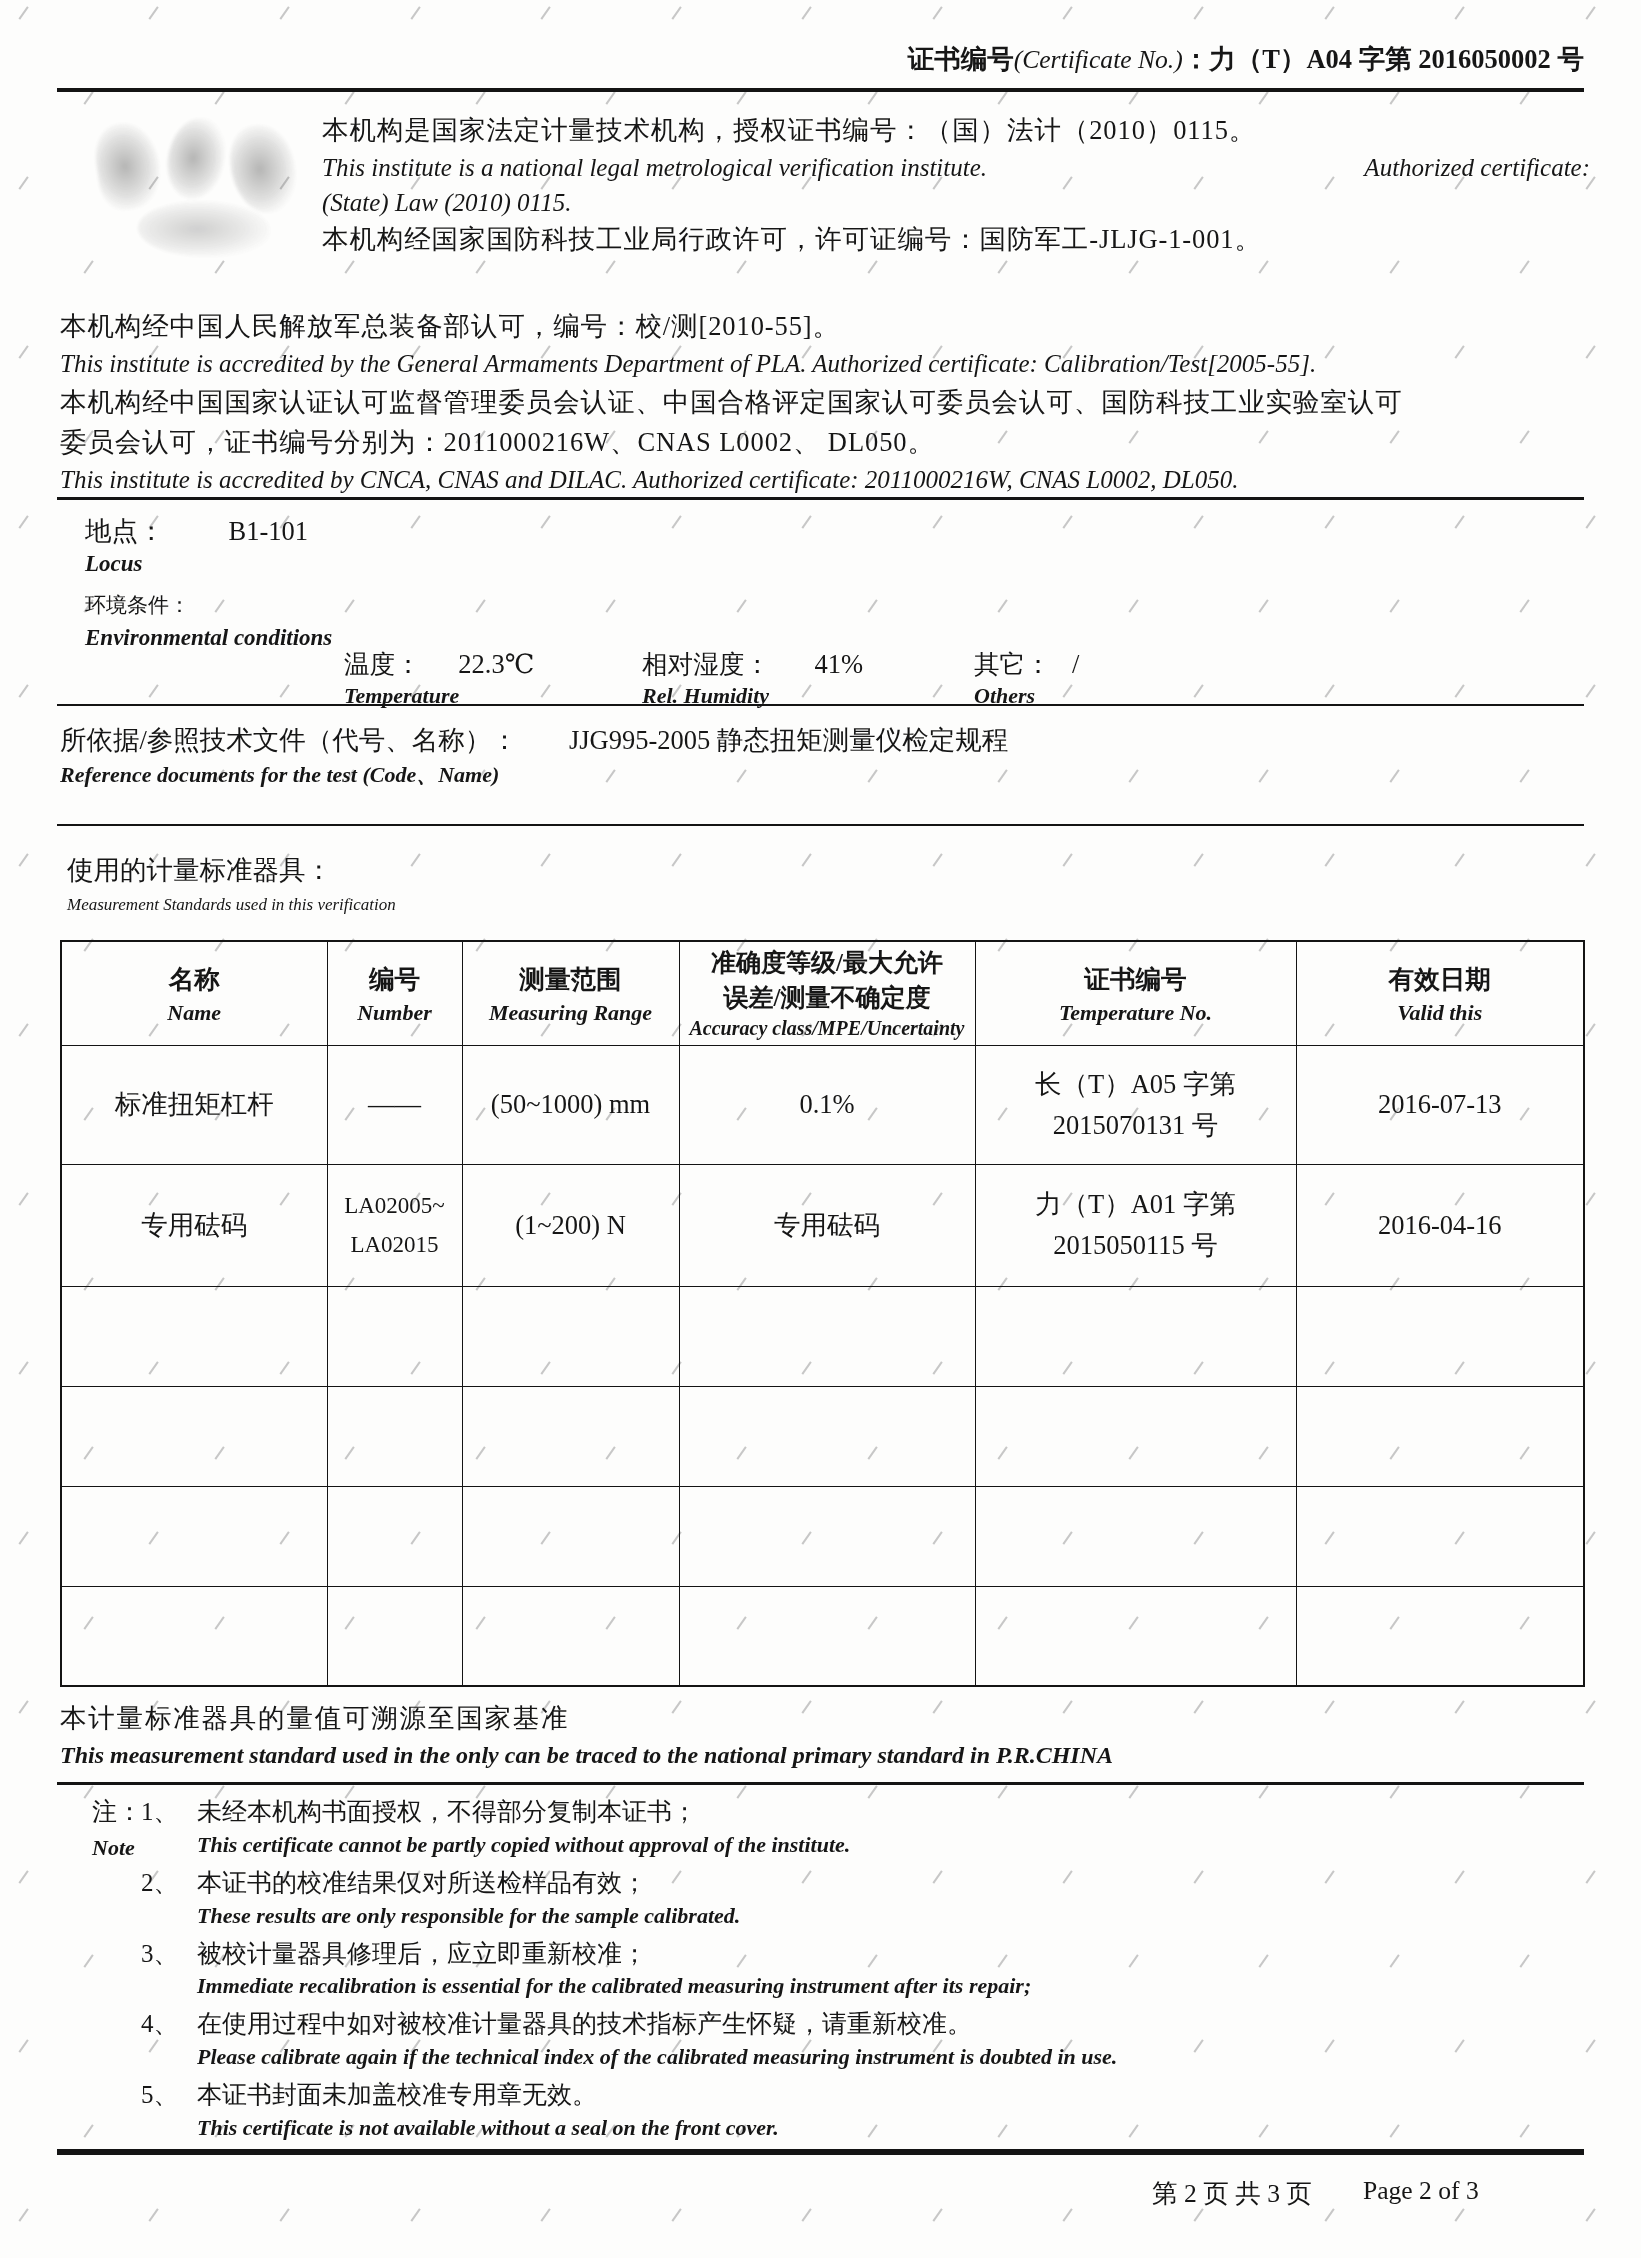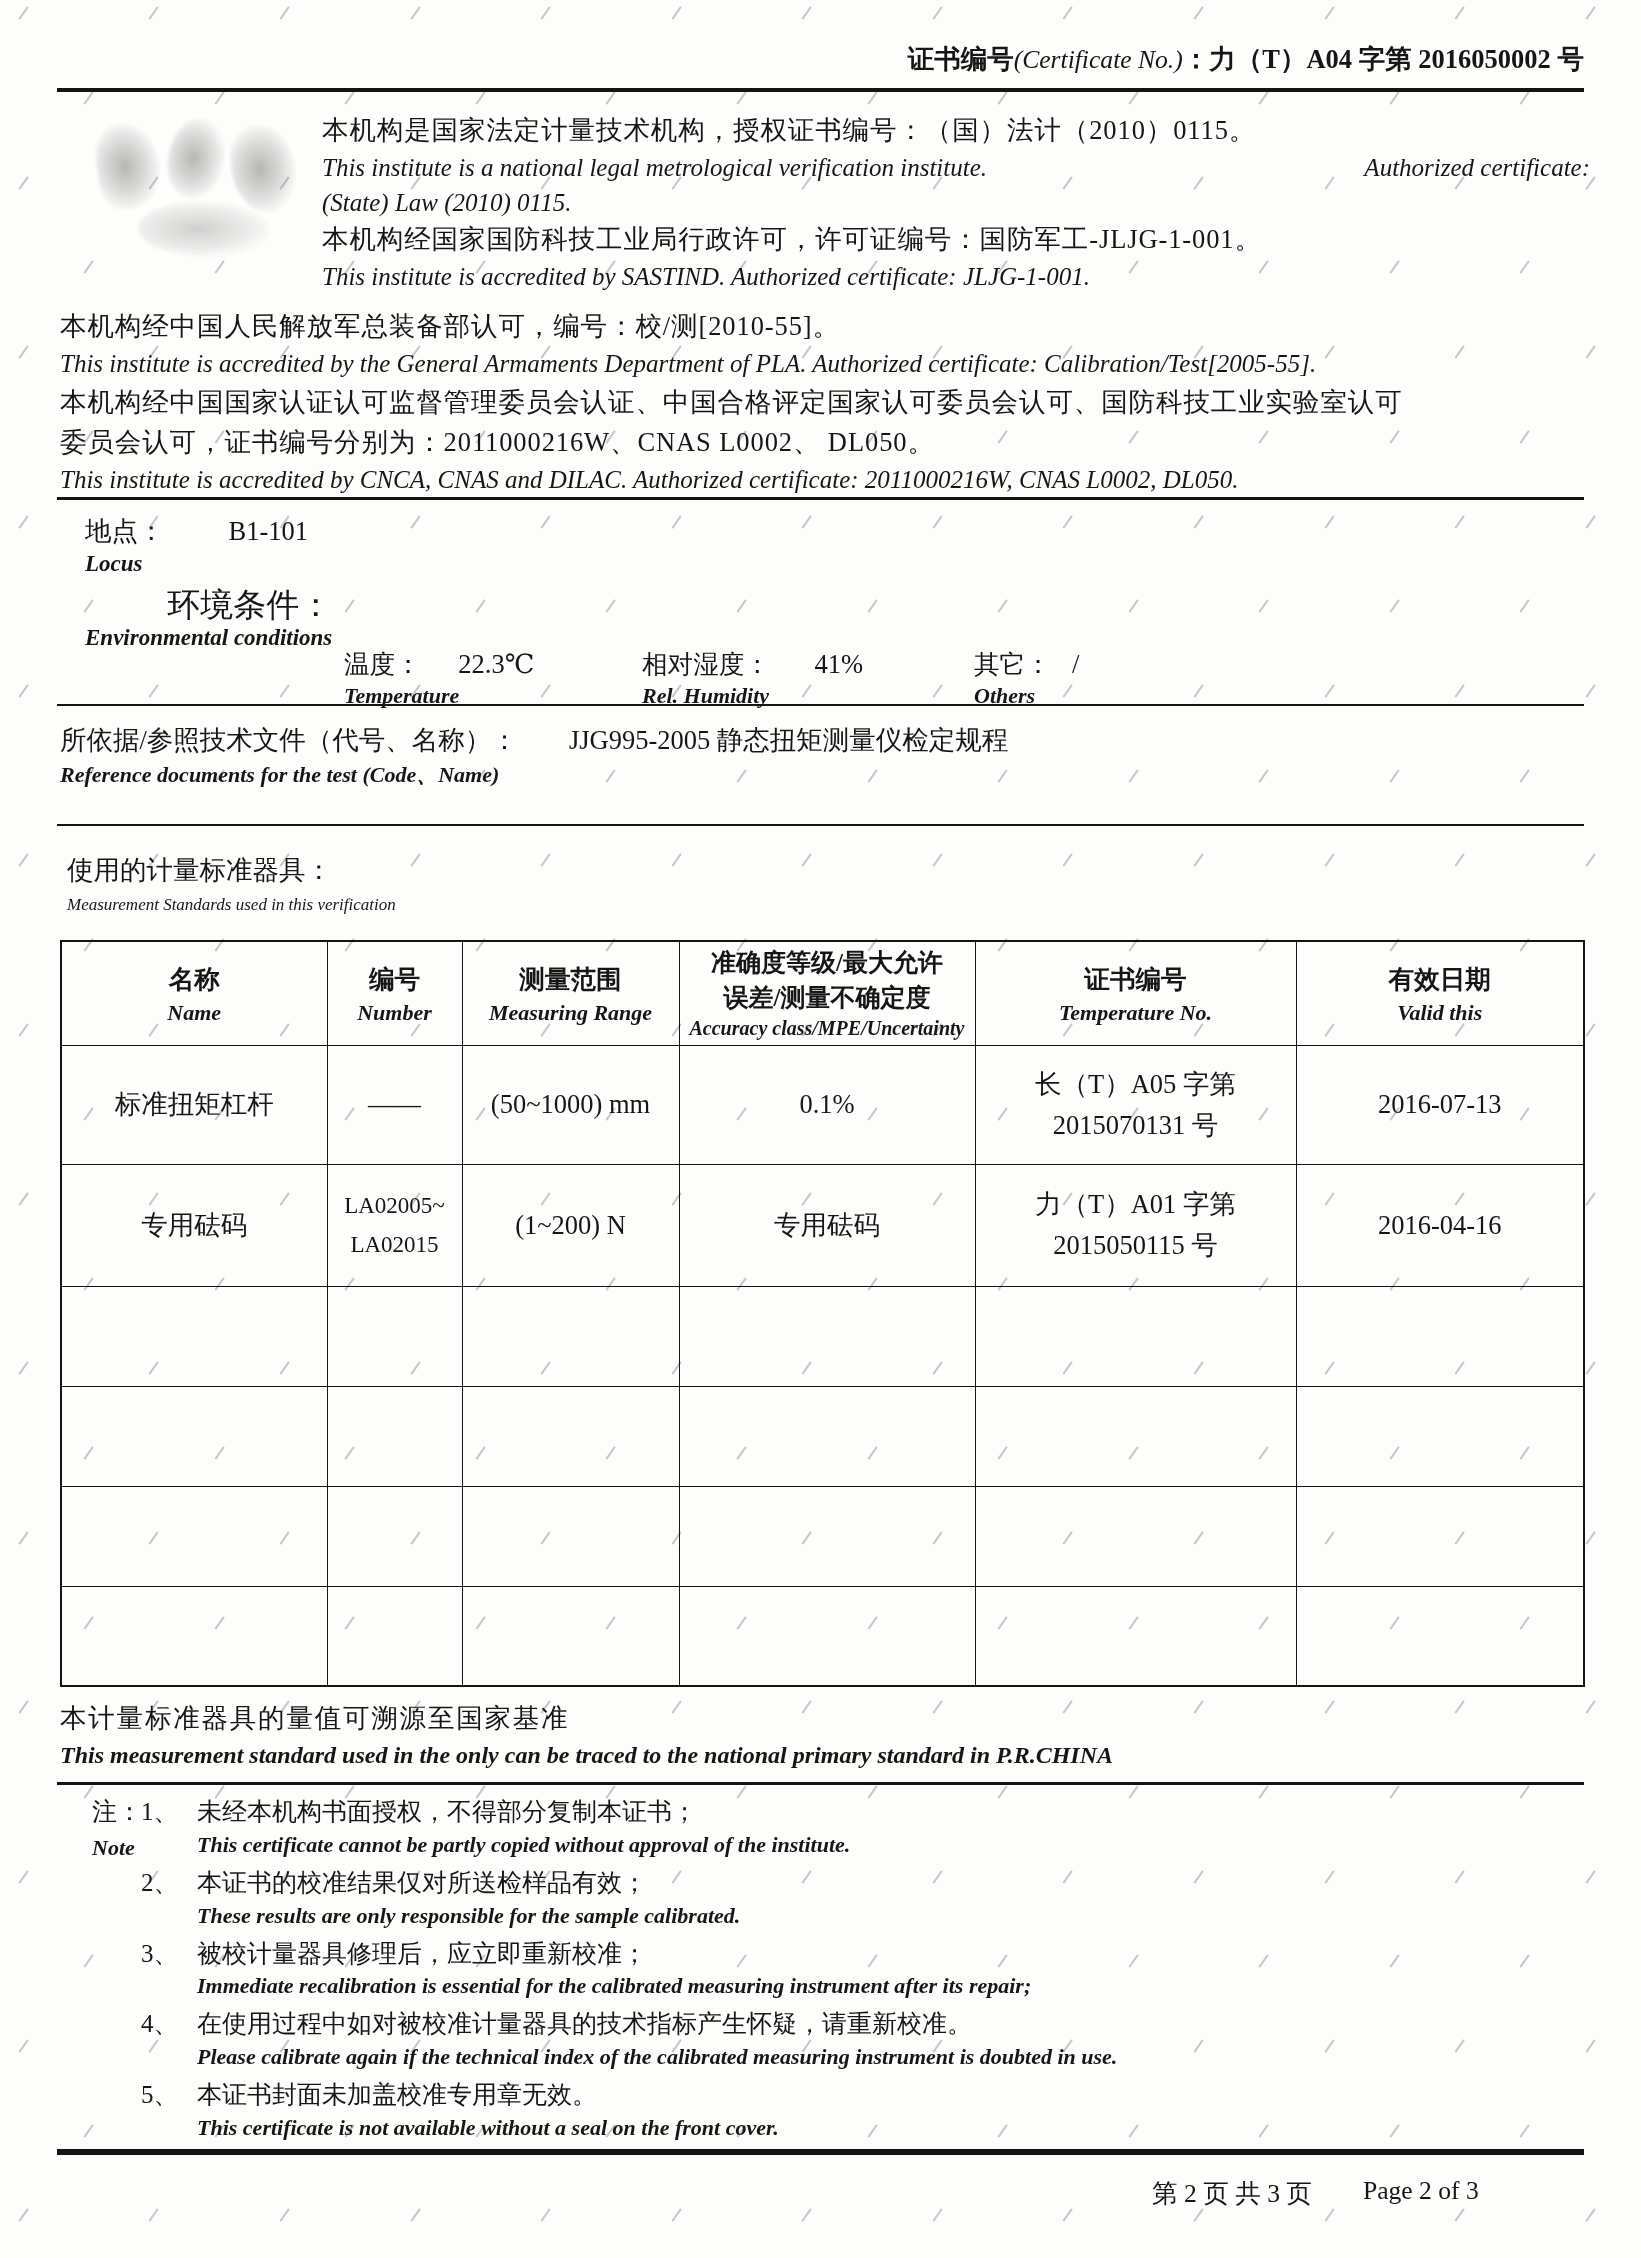--- a/index.html
+++ b/index.html
@@ -45,21 +45,21 @@
   .rule.r3 { top:704px;  height:1.8px; }
   .rule.r4 { top:824px;  height:1.8px; }
   .rule.r5 { top:1782px; height:2.6px; }
   .rule.r6 { top:2149px; height:6.2px; }
 
   
   .locus { top:514px; left:85px; z-index:1; }
   .locus .row1 { font-size:26.5px; line-height:35px; }
   .locus .val  { margin-left:64px; }
   .locus .sub  { font-size:23px; line-height:30px; font-weight:bold; font-style:italic; }
-  .locus .row2 { font-size:33px; line-height:35px; margin-top:8.8px;text-align:right; }
+  .locus .row2 { font-size:21px; line-height:35px; margin-top:8.8px; }
   .envrow { top:647px; z-index:1; left:0; width:100%; height:62px; }
   .env-item { position:absolute; white-space:nowrap; }
   .env-item .lab { font-size:25.6px; }
   .env-item .v   { font-size:26.5px; }
   .env-item .sub { font-size:22px; font-weight:bold; font-style:italic; line-height:28px; }
 
   
   .reference { top:722px; left:60px; z-index:1; }
   .reference .row { font-size:26.5px; line-height:37px; white-space:nowrap; }
   .reference .val { margin-left:51px; }
@@ -464,21 +464,20 @@
   </div>
 
   <div class="abs intro">
     <div class="cnl">本机构是国家法定计量技术机构，授权证书编号：（国）法计（2010）0115。</div>
     <div class="enl split">
       <span>This institute is a national legal metrological verification institute.</span>
       <span>Authorized certificate:</span>
     </div>
     <div class="enl">(State) Law (2010) 0115.</div>
     <div class="cnl">本机构经国家国防科技工业局行政许可，许可证编号：国防军工-JLJG-1-001。</div>
-    <div class="enl">This institute is accredited by SASTIND. Authorized certificate: JLJG-1-001.</div>
   </div>
 
   <div class="abs accred2">
     <div class="cnl">本机构经中国人民解放军总装备部认可，编号：校/测[2010-55]。</div>
     <div class="enl">This institute is accredited by the General Armaments Department of PLA. Authorized certificate: Calibration/Test[2005-55].</div>
     <div class="cnl">本机构经中国国家认证认可监督管理委员会认证、中国合格评定国家认可委员会认可、国防科技工业实验室认可</div>
     <div class="cnl">委员会认可，证书编号分别为：2011000216W、CNAS L0002、 DL050。</div>
     <div class="enl">This institute is accredited by CNCA, CNAS and DILAC. Authorized certificate: 2011000216W, CNAS L0002, DL050.</div>
   </div>
 

